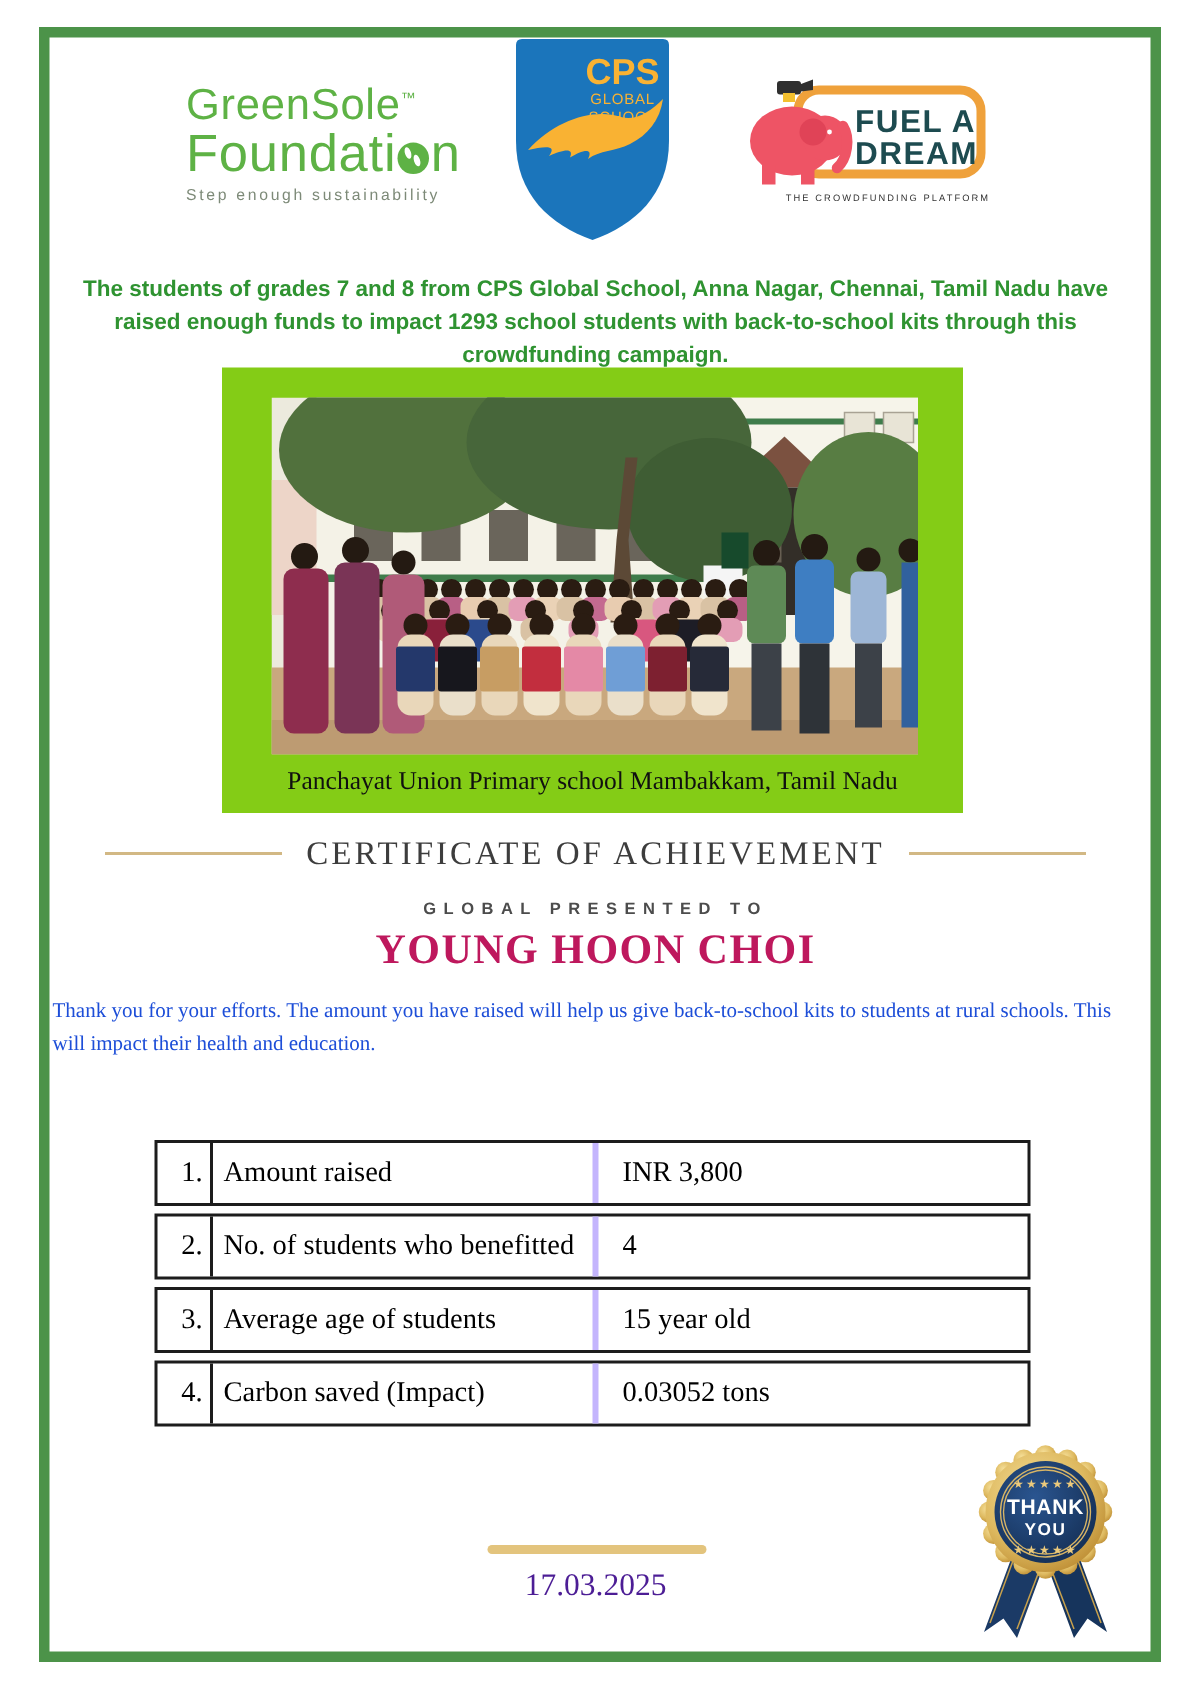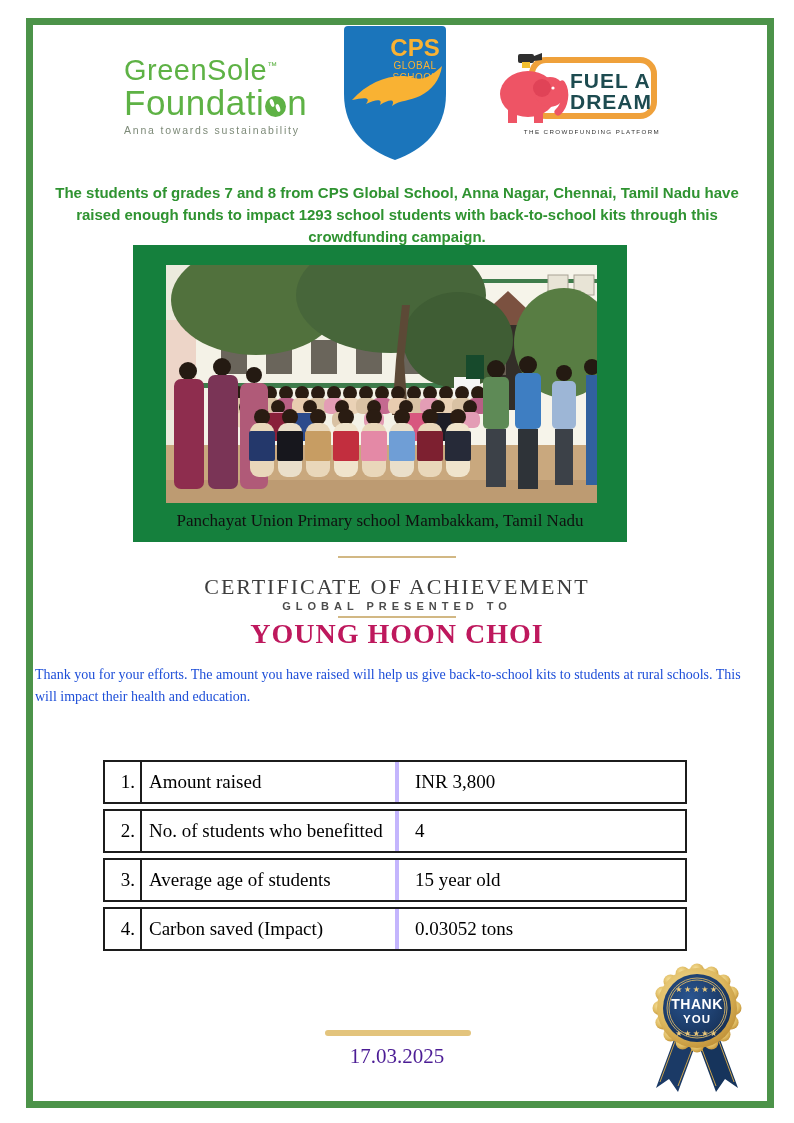--- a/index.html
+++ b/index.html
@@ -30,29 +30,29 @@
   .fad-logo { position:absolute; left:490px; top:50px; width:170px; height:92px; }
 
   
   .intro {
     position:absolute; top:182px; left:40px; width:714px; margin:0;
     text-align:center; font-weight:bold; font-size:15px; line-height:1.45;
     color:#2f9331;
   }
 
   
-  .photo-card { position:absolute; left:133px; top:245px; width:494px; height:297px;
-    background:#15803d; }
+  .photo-card { position:absolute; left:148px; top:245px; width:494px; height:297px;
+    background:#84cc16; }
   .photo { position:absolute; left:33px; top:20px; width:431px; height:238px; display:block; }
   .caption { position:absolute; left:0; top:266px; width:100%; text-align:center;
     font-family:"Liberation Serif", serif; font-size:17px; color:#101010; }
 
   
   .heading-row { position:absolute; top:556px; left:0; width:100%;
-    display:flex; align-items:center; justify-content:center; gap:16px;flex-direction:column; }
+    display:flex; align-items:center; justify-content:center; gap:16px; }
   .gold-line-thin { width:118px; height:2px; background:#d2b884; }
   .heading-text { font-family:"Liberation Serif", serif; font-size:22px;
     letter-spacing:2px; color:#3d3d3d; white-space:nowrap; }
 
   .presented { position:absolute; top:600px; left:0; width:100%; text-align:center;
     font-size:11px; font-weight:bold; letter-spacing:5px; color:#4c4c4c; }
 
   .recipient { position:absolute; top:618px; left:0; width:100%; text-align:center;
     font-family:"Liberation Serif", serif; font-weight:bold; font-size:28px;
     letter-spacing:1px; color:#be185d; }
@@ -84,21 +84,21 @@
 </head>
 <body>
 
 <div class="page">
 
   <div class="border-frame"></div>
 
   <div class="gs-logo">
     <div class="gs-l1"><span>GreenSole</span><sup>™</sup></div>
     <div class="gs-l2"><span>Foundati</span><span class="foot-o"><span class="fo-a"></span><span class="fo-b"></span></span><span>n</span></div>
-    <div class="gs-tag">Anna towards sustainability</div>
+    <div class="gs-tag">Step enough sustainability</div>
   </div>
 
   <div class="cps-logo">
     <svg width="118" height="142" viewBox="0 0 118 142">
       <path d="M8,8 Q8,4 12,4 H106 Q110,4 110,8 V72 C110,108 87,128 59,138 C31,128 8,108 8,72 Z" fill="#1b75bb"></path>
       <text x="79" y="34" text-anchor="middle" font-family="Liberation Sans, sans-serif" font-size="24" font-weight="bold" fill="#f9b233">CPS</text>
       <text x="79" y="47" text-anchor="middle" font-family="Liberation Sans, sans-serif" font-size="10" letter-spacing="0.5" fill="#f9b233">GLOBAL</text>
       <text x="79" y="59" text-anchor="middle" font-family="Liberation Sans, sans-serif" font-size="10" letter-spacing="0.5" fill="#f9b233">SCHOOL</text>
       <path fill="#f9b233" d="M16,78 C34,58 60,50 78,56 C88,59 98,52 106,44 C104,58 96,68 84,74 C74,79 64,78 56,84 C60,76 52,78 44,83 C47,76 39,78 30,82 C36,74 26,76 16,78 Z"></path>
     </svg>

